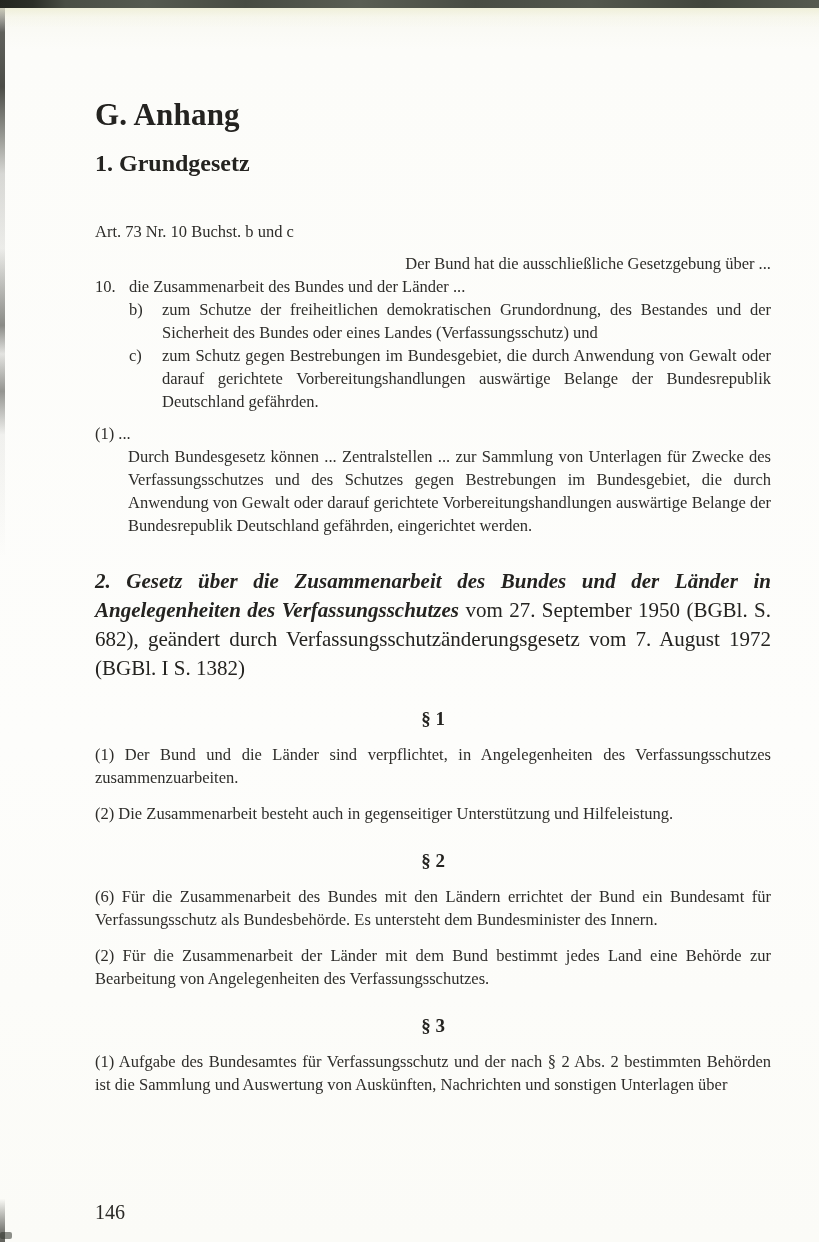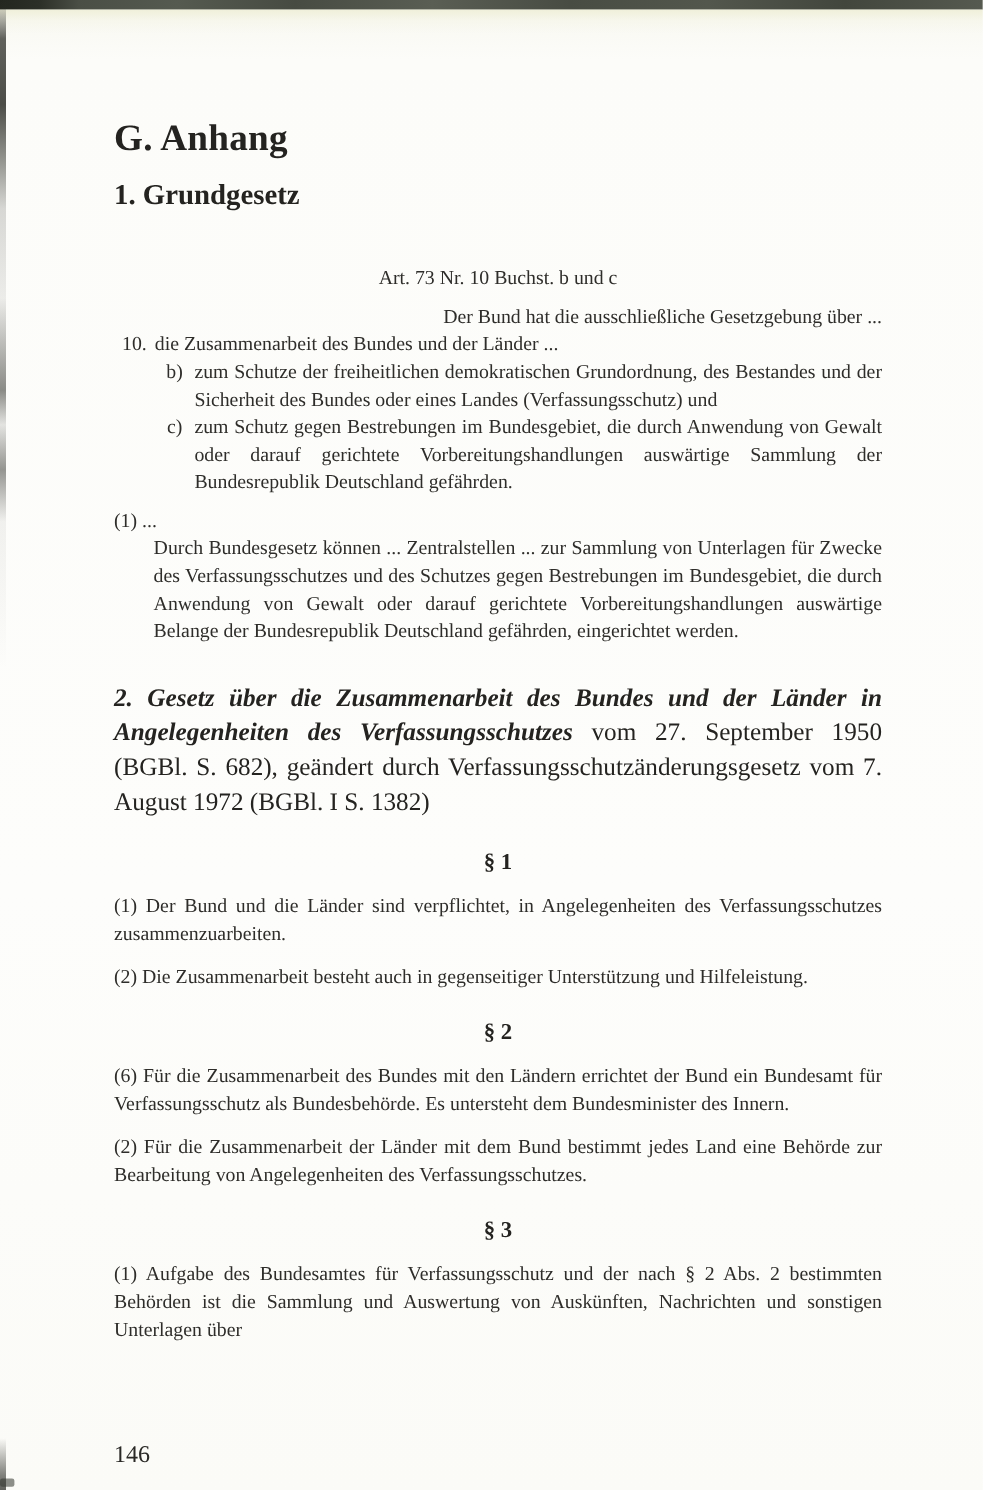--- a/index.html
+++ b/index.html
@@ -41,41 +41,41 @@
       rgba(45,46,40,.75) 100%);
   }
   .scan-bottommark {
     position: absolute; left: 0; top: 1232px; width: 12px; height: 7px;
     background: rgba(50,52,46,.55); border-radius: 2px;
   }
 
   
   .content {
     position: relative;
-    padding: 0 84px 0 95px; 
+    padding: 0 48px 0 95px; 
   }
   .h1 {
     margin-top: 97px;
     font-size: 31px; font-weight: bold; letter-spacing: .2px; color: #242320;
   }
   .h2 {
     margin-top: 59px;
     font-size: 30px; font-weight: bold; color: #242320;
   }
   .h3 {
     margin-top: 17px;
     font-size: 24px; font-weight: bold; color: #242320;
   }
   .body-text { font-size: 16.5px; line-height: 23px; }
-  .art-label { margin-top: 43px; text-align: center; }
+  .art-label { margin-top: 43px; }
   .art-intro { margin-top: 9px; text-align: right; }
   .just { text-align: justify; }
 
   .hang-row { display: flex; }
-  .hang-row .marker { flex: 0 0 34px; text-align: center; }
+  .hang-row .marker { flex: 0 0 34px; }
   .hang-row .txt { flex: 1; text-align: justify; }
   .hang-row.level2 { margin-left: 34px; }
   .hang-row.level2 .marker { flex: 0 0 33px; }
 
   .art87-label { margin-top: 24px; }
   .art87-marker { margin-top: 9px; }
   .art87-body { margin-left: 33px; text-align: justify; }
 
   .section2 {
     margin-top: 30px;
@@ -114,21 +114,21 @@
   <div class="body-text hang-row">
     <span class="marker">10.</span>
     <span class="txt">die Zusammenarbeit des Bundes und der Länder ...</span>
   </div>
   <div class="body-text hang-row level2">
     <span class="marker">b)</span>
     <span class="txt">zum Schutze der freiheitlichen demokratischen Grundordnung, des Bestandes und der Sicherheit des Bundes oder eines Landes (Verfassungsschutz) und</span>
   </div>
   <div class="body-text hang-row level2">
     <span class="marker">c)</span>
-    <span class="txt">zum Schutz gegen Bestrebungen im Bundesgebiet, die durch Anwendung von Gewalt oder darauf gerichtete Vorbereitungshandlungen auswärtige Sammlung der Bundesrepublik Deutschland gefährden.</span>
+    <span class="txt">zum Schutz gegen Bestrebungen im Bundesgebiet, die durch Anwendung von Gewalt oder darauf gerichtete Vorbereitungshandlungen auswärtige Belange der Bundesrepublik Deutschland gefährden.</span>
   </div>
 
   <div class="body-text art87-marker">(1) ...</div>
   <div class="body-text art87-body">Durch Bundesgesetz können ... Zentralstellen ... zur Sammlung von Unterlagen für Zwecke des Verfassungsschutzes und des Schutzes gegen Bestrebungen im Bundesgebiet, die durch Anwendung von Gewalt oder darauf gerichtete Vorbereitungshandlungen auswärtige Belange der Bundesrepublik Deutschland gefährden, eingerichtet werden.</div>
 
   <div class="section2"><span class="bold-run">2. Gesetz über die Zusammenarbeit des Bundes und der Länder in Angelegenheiten des Verfassungsschutzes</span><span> vom 27. September 1950 (BGBl. S. 682), geändert durch Verfassungsschutzänderungsgesetz vom 7. August 1972 (BGBl. I S. 1382)</span></div>
 
   <div>
     <div class="para-head">§ 1</div>
     <div class="body-text just law-para">(1) Der Bund und die Länder sind verpflichtet, in Angelegenheiten des Verfassungsschutzes zusammenzuarbeiten.</div>

